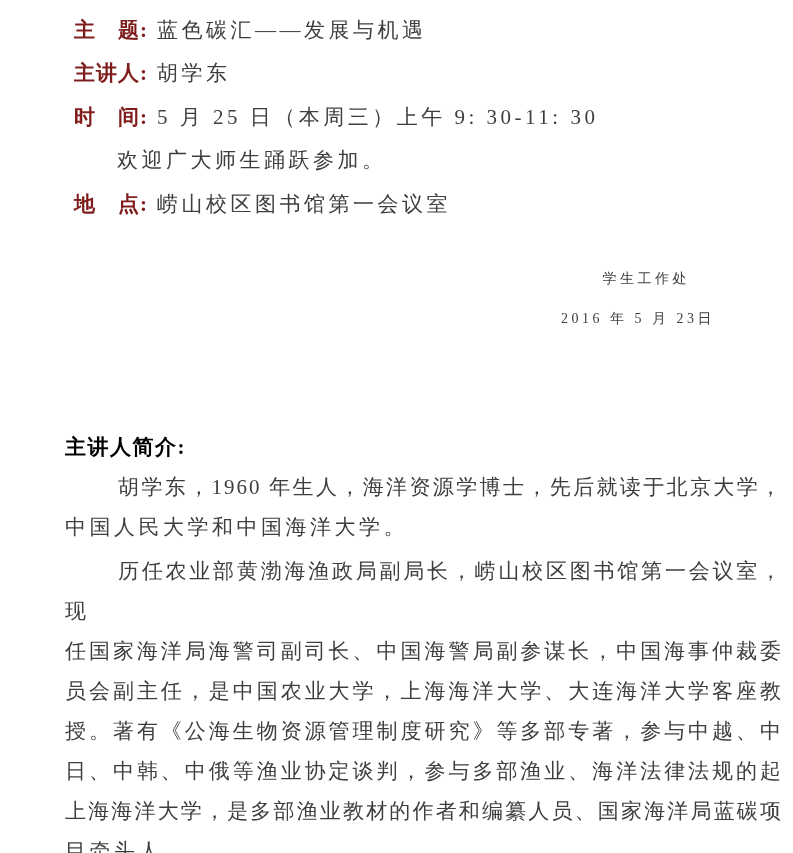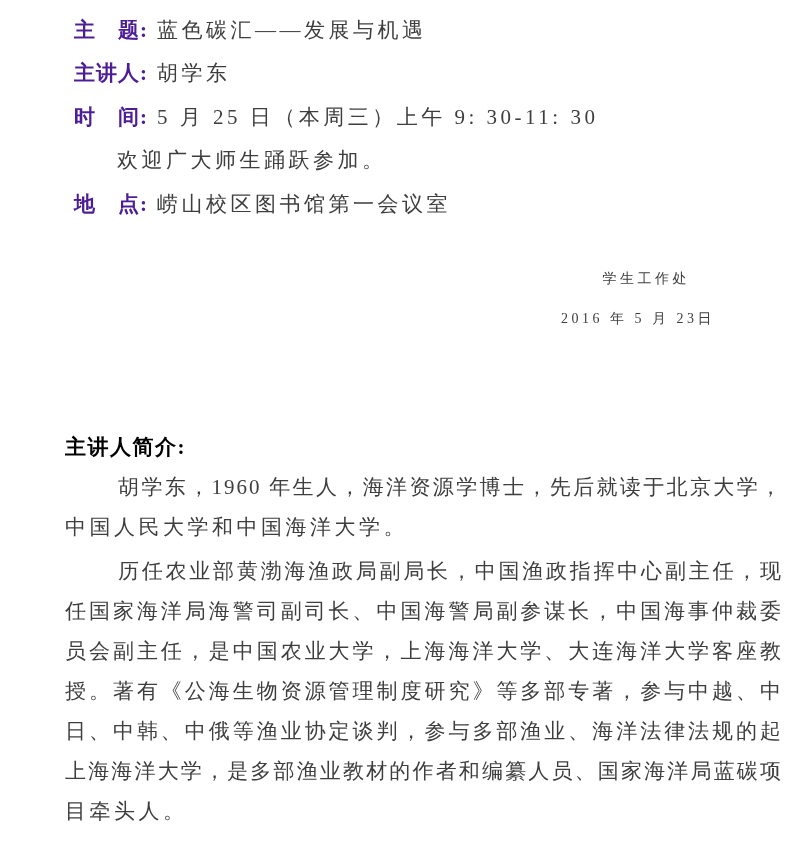--- a/index.html
+++ b/index.html
@@ -24,21 +24,21 @@
     top: 9px;
     font-size: 21px;
   }
   .notice-row {
     height: 43.4px;
     line-height: 43.4px;
     white-space: nowrap;
   }
   .notice-label {
     font-weight: bold;
-    color: #4c1d95;
+    color: #7f1d1d;
     letter-spacing: 1px;
     margin-right: 9px;
   }
   .notice-value {
     letter-spacing: 3.5px;
     text-align: center;
   }
   .welcome-line {
     padding-left: 43px;
     letter-spacing: 3.5px;
@@ -109,21 +109,21 @@
 
   <div class="bio">
     <div class="bio-heading">主讲人简介:</div>
 
     <div class="bio-para1">
       <div class="bio-line jl indent">胡学东，1960 年生人，海洋资源学博士，先后就读于北京大学，</div>
       <div class="bio-line plain">中国人民大学和中国海洋大学。</div>
     </div>
 
     <div class="bio-para2">
-      <div class="bio-line jl indent">历任农业部黄渤海渔政局副局长，中国渔政指挥中心副主任，现</div>
+      <div class="bio-line jl indent">历任农业部黄渤海渔政局副局长，崂山校区图书馆第一会议室，现</div>
       <div class="bio-line jl">任国家海洋局海警司副司长、中国海警局副参谋长，中国海事仲裁委</div>
       <div class="bio-line jl">员会副主任，是中国农业大学，上海海洋大学、大连海洋大学客座教</div>
       <div class="bio-line jl">授。著有《公海生物资源管理制度研究》等多部专著，参与中越、中</div>
       <div class="bio-line jl">日、中韩、中俄等渔业协定谈判，参与多部渔业、海洋法律法规的起</div>
       <div class="bio-line jl">上海海洋大学，是多部渔业教材的作者和编纂人员、国家海洋局蓝碳项</div>
       <div class="bio-line plain">目牵头人。</div>
     </div>
   </div>
 
 </div>

